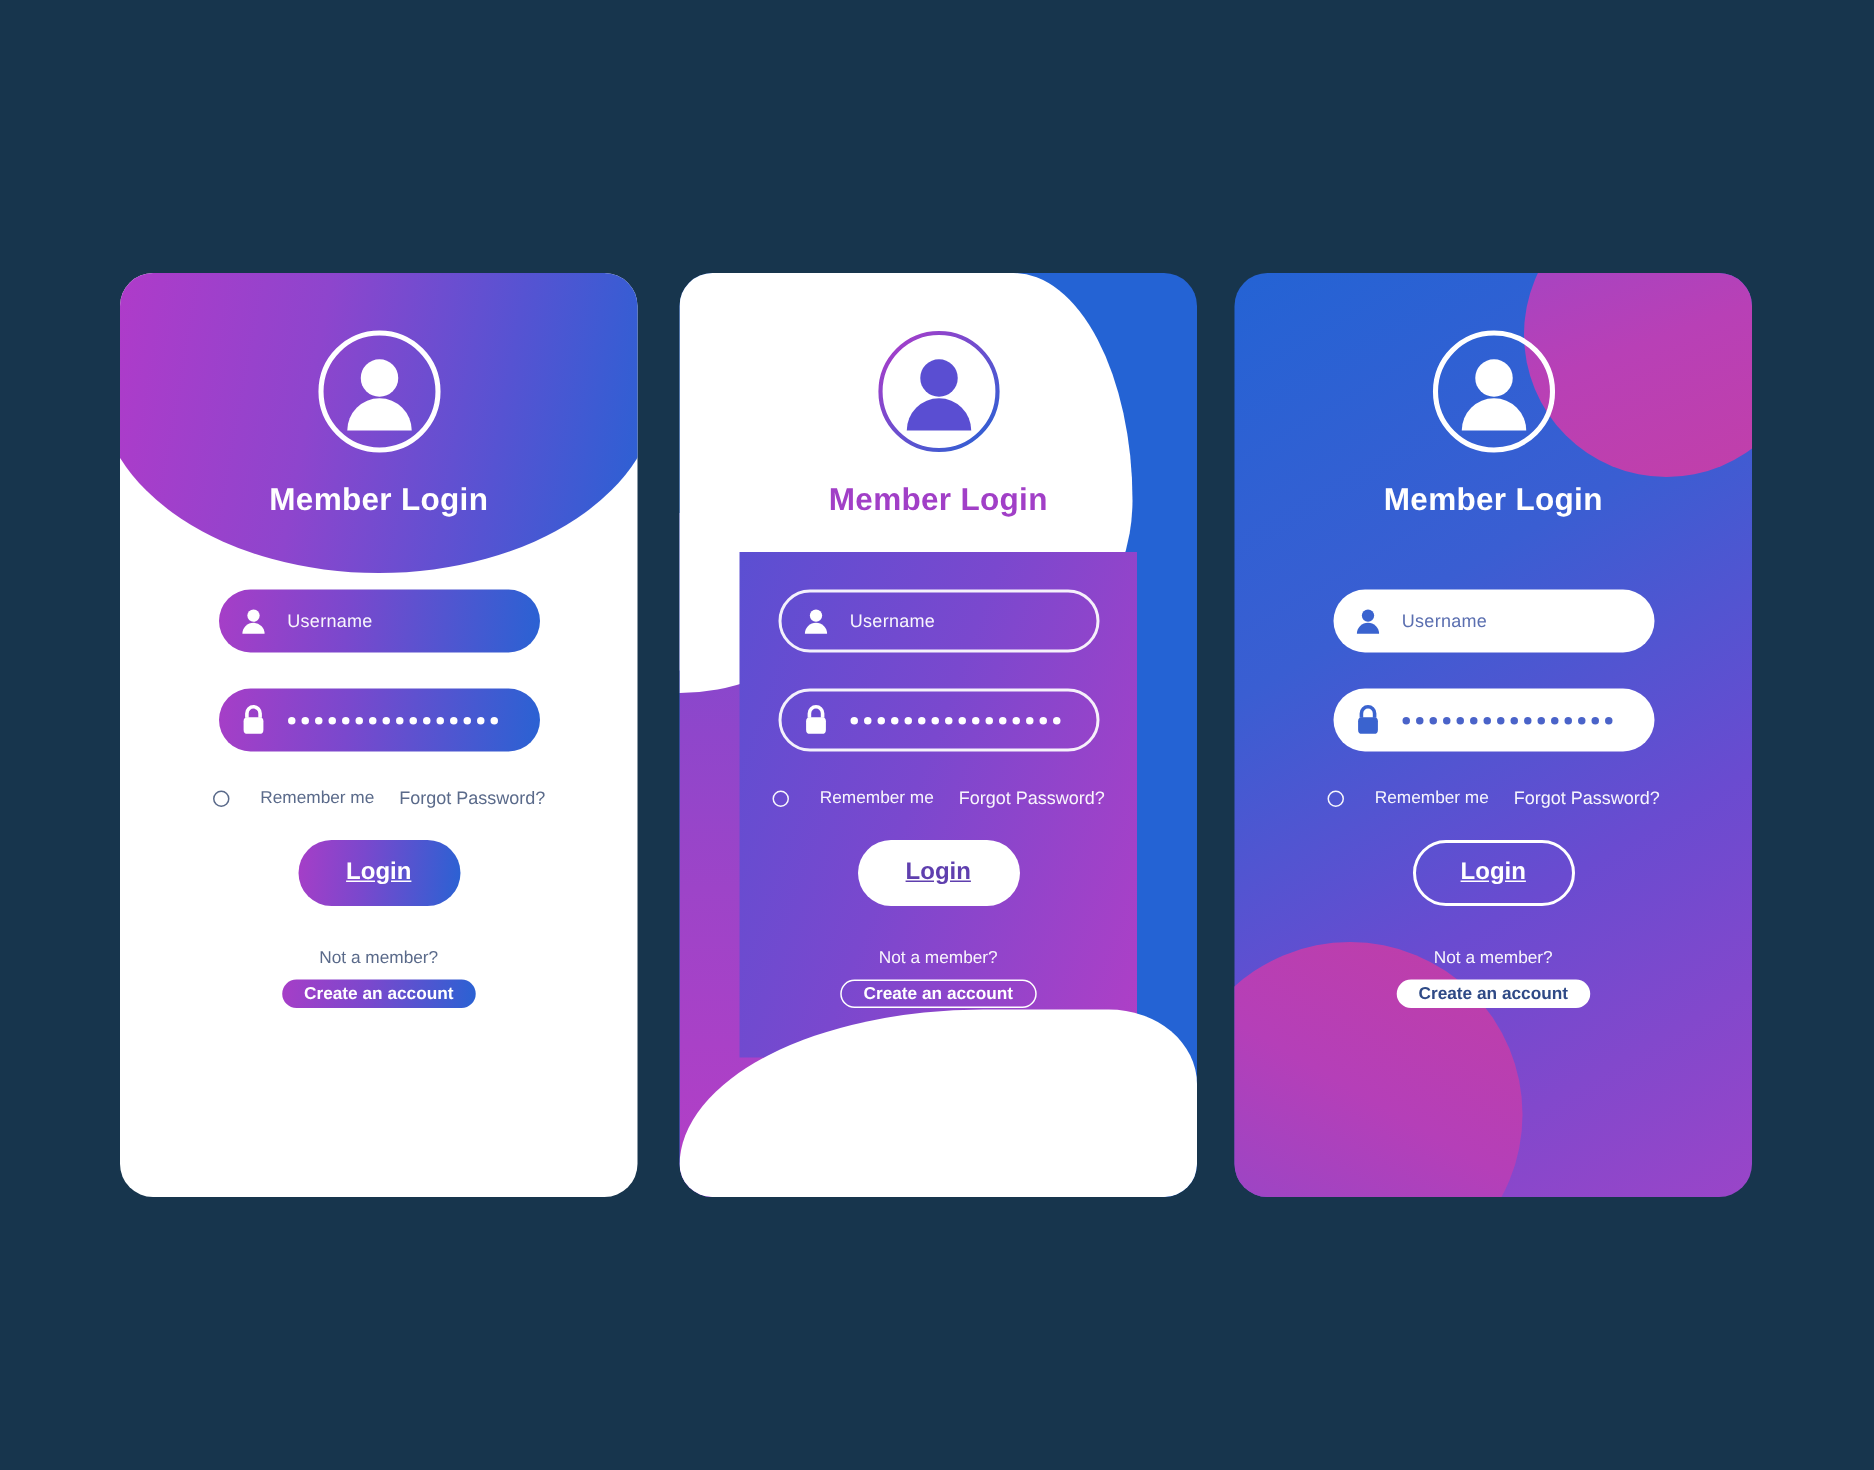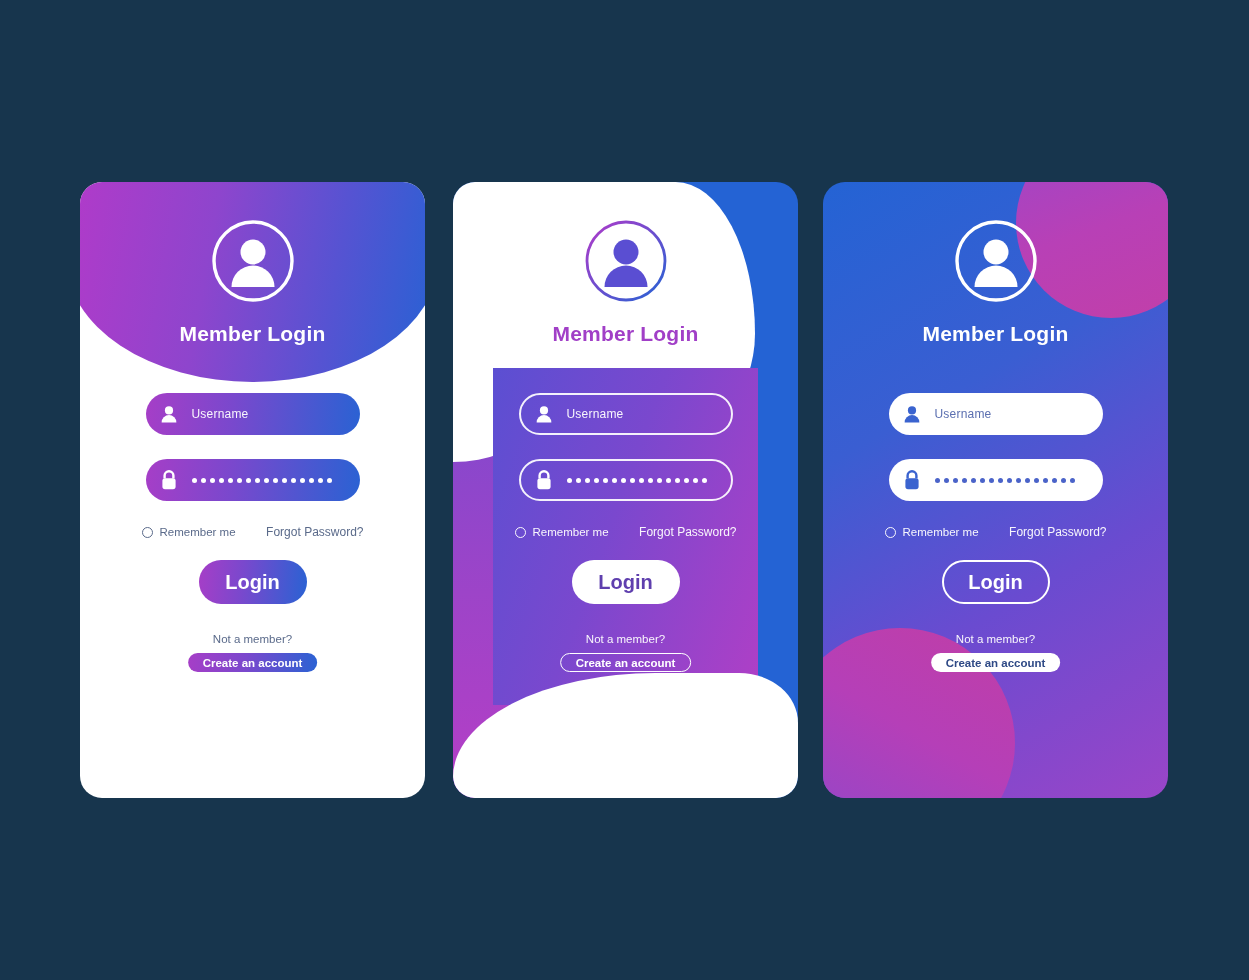--- a/index.html
+++ b/index.html
@@ -106,32 +106,32 @@
   .dots { display: flex; gap: 4px; align-items: center; }
   .dot { width: 5px; height: 5px; border-radius: 50%; background: #ffffff; }
   .dot-blue { background: #4a63c9; }
 
   
   .row {
     position: absolute; left: 50%; transform: translateX(-50%);
     top: 343px; width: 222px;
     display: flex; justify-content: space-between; align-items: center;
   }
-  .remember { display: flex; align-items: center; gap: 7px; font-size: 11.5px; }
+  .remember { display: flex; align-items: center; gap: 21px; font-size: 11.5px; }
   .radio { width: 11px; height: 11px; border-radius: 50%; border: 1.6px solid currentColor; flex: none; }
   .forgot { font-size: 12px; }
   .t-gray { color: #5a6a8a; }
   .t-white { color: rgba(255,255,255,.95); }
 
   
   .login-btn {
     position: absolute; left: 50%; transform: translateX(-50%);
     top: 378px; width: 108px; height: 44px; border-radius: 22px;
     display: flex; align-items: center; justify-content: center;
-    font-size: 20px; font-weight: bold; cursor: pointer;
+    font-size: 16px; font-weight: bold; cursor: pointer; text-decoration: underline;
   }
   .lb-grad { background: linear-gradient(95deg,#a63ec7 0%, #7a48cd 40%, #2a62d3 100%); color: #ffffff; }
   .lb-white { background: #ffffff; color: #5f3fae; }
   .lb-outline { background: transparent; border: 2.5px solid #ffffff; color: #ffffff; }
 
   
   .notmember {
     position: absolute; left: 0; right: 0; top: 451px;
     text-align: center; font-size: 11.5px;
   }

